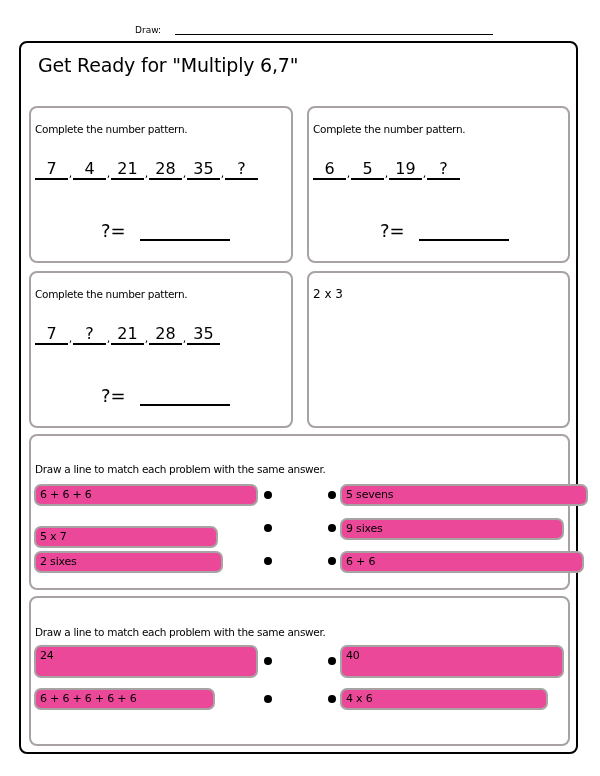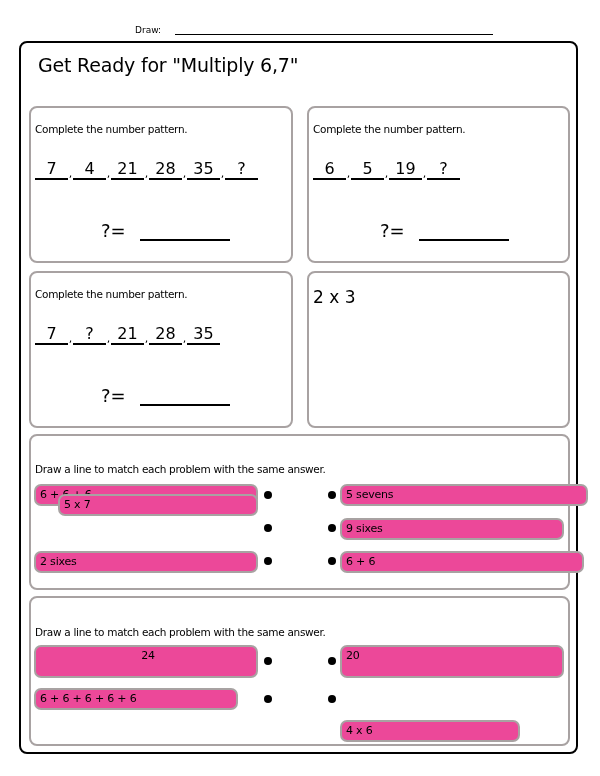--- a/index.html
+++ b/index.html
@@ -22,21 +22,21 @@
 
   .pattern { position: absolute; display: flex; align-items: flex-end; font-size: 16px; }
   .slot { display: inline-block; width: 33px; text-align: center;
           border-bottom: 2px solid #000; line-height: 18px; height: 20px; box-sizing: border-box; }
   .comma { display: inline-block; width: 5px; text-align: center; font-size: 11px; line-height: 12px; }
 
   .answer { position: absolute; display: flex; align-items: flex-end; font-size: 18px; }
   .answer .q { margin-right: 14px; }
   .answer .ansline { display: inline-block; width: 90px; border-bottom: 2px solid #000; height: 18px; }
 
-  .qtext { position: absolute; font-size: 17px; }
+  .qtext { position: absolute; font-size: 12px; }
 
   .mbox { position: absolute; height: 22px; border: 2px solid #a8a2a2; border-radius: 7px;
           box-sizing: border-box; font-size: 11px; line-height: 18px; padding-left: 4px;
           letter-spacing: -0.2px; background: #ec4899; }
   .mbox.tall { height: 33px; line-height: 14px; padding-top: 2px; }
   .dot { position: absolute; width: 8px; height: 8px; border-radius: 50%; background: #000; }
 </style>
 </head>
 <body>
 
@@ -99,34 +99,34 @@
   <span class="q">?=</span>
   <span class="ansline"></span>
 </div>
 
 <div class="panel" style="left:307px;top:271px;width:263px;height:157px;"></div>
 <div class="qtext" style="left:313px;top:287px;">2 x 3</div>
 
 <div class="panel" style="left:29px;top:434px;width:541px;height:156px;"></div>
 <div class="instr" style="left:35px;top:463px;">Draw a line to match each problem with the same answer.</div>
 <div class="mbox" style="left:34px;top:484px;width:224px;">6 + 6 + 6</div>
-<div class="mbox" style="left:34px;top:494px;width:200px;margin-left:24px;">5 x 7</div>
-<div class="mbox" style="left:34px;top:551px;width:224px;">2 sixes</div>
+<div class="mbox" style="left:34px;top:526px;width:184px;">5 x 7</div>
+<div class="mbox" style="left:34px;top:551px;width:189px;">2 sixes</div>
 <div class="dot" style="left:264px;top:491px;"></div>
 <div class="dot" style="left:264px;top:524px;"></div>
 <div class="dot" style="left:264px;top:557px;"></div>
 <div class="dot" style="left:328px;top:491px;"></div>
 <div class="dot" style="left:328px;top:524px;"></div>
 <div class="dot" style="left:328px;top:557px;"></div>
 <div class="mbox" style="left:340px;top:484px;width:248px;">5 sevens</div>
 <div class="mbox" style="left:340px;top:518px;width:224px;">9 sixes</div>
 <div class="mbox" style="left:340px;top:551px;width:244px;">6 + 6</div>
 
 <div class="panel" style="left:29px;top:596px;width:541px;height:150px;"></div>
 <div class="instr" style="left:35px;top:626px;">Draw a line to match each problem with the same answer.</div>
-<div class="mbox tall" style="left:34px;top:645px;width:224px;text-align:center;">24</div>
-<div class="mbox" style="left:34px;top:688px;width:204px;">6 + 6 + 6 + 6 + 6</div>
+<div class="mbox tall" style="left:34px;top:645px;width:224px;">24</div>
+<div class="mbox" style="left:34px;top:688px;width:181px;">6 + 6 + 6 + 6 + 6</div>
 <div class="dot" style="left:264px;top:657px;"></div>
 <div class="dot" style="left:264px;top:695px;"></div>
 <div class="dot" style="left:328px;top:657px;"></div>
 <div class="dot" style="left:328px;top:695px;"></div>
-<div class="mbox tall" style="left:340px;top:645px;width:224px;">20</div>
-<div class="mbox" style="left:340px;top:720px;width:180px;">4 x 6</div>
+<div class="mbox tall" style="left:340px;top:645px;width:224px;">40</div>
+<div class="mbox" style="left:340px;top:688px;width:208px;">4 x 6</div>
 
 </body></html>

